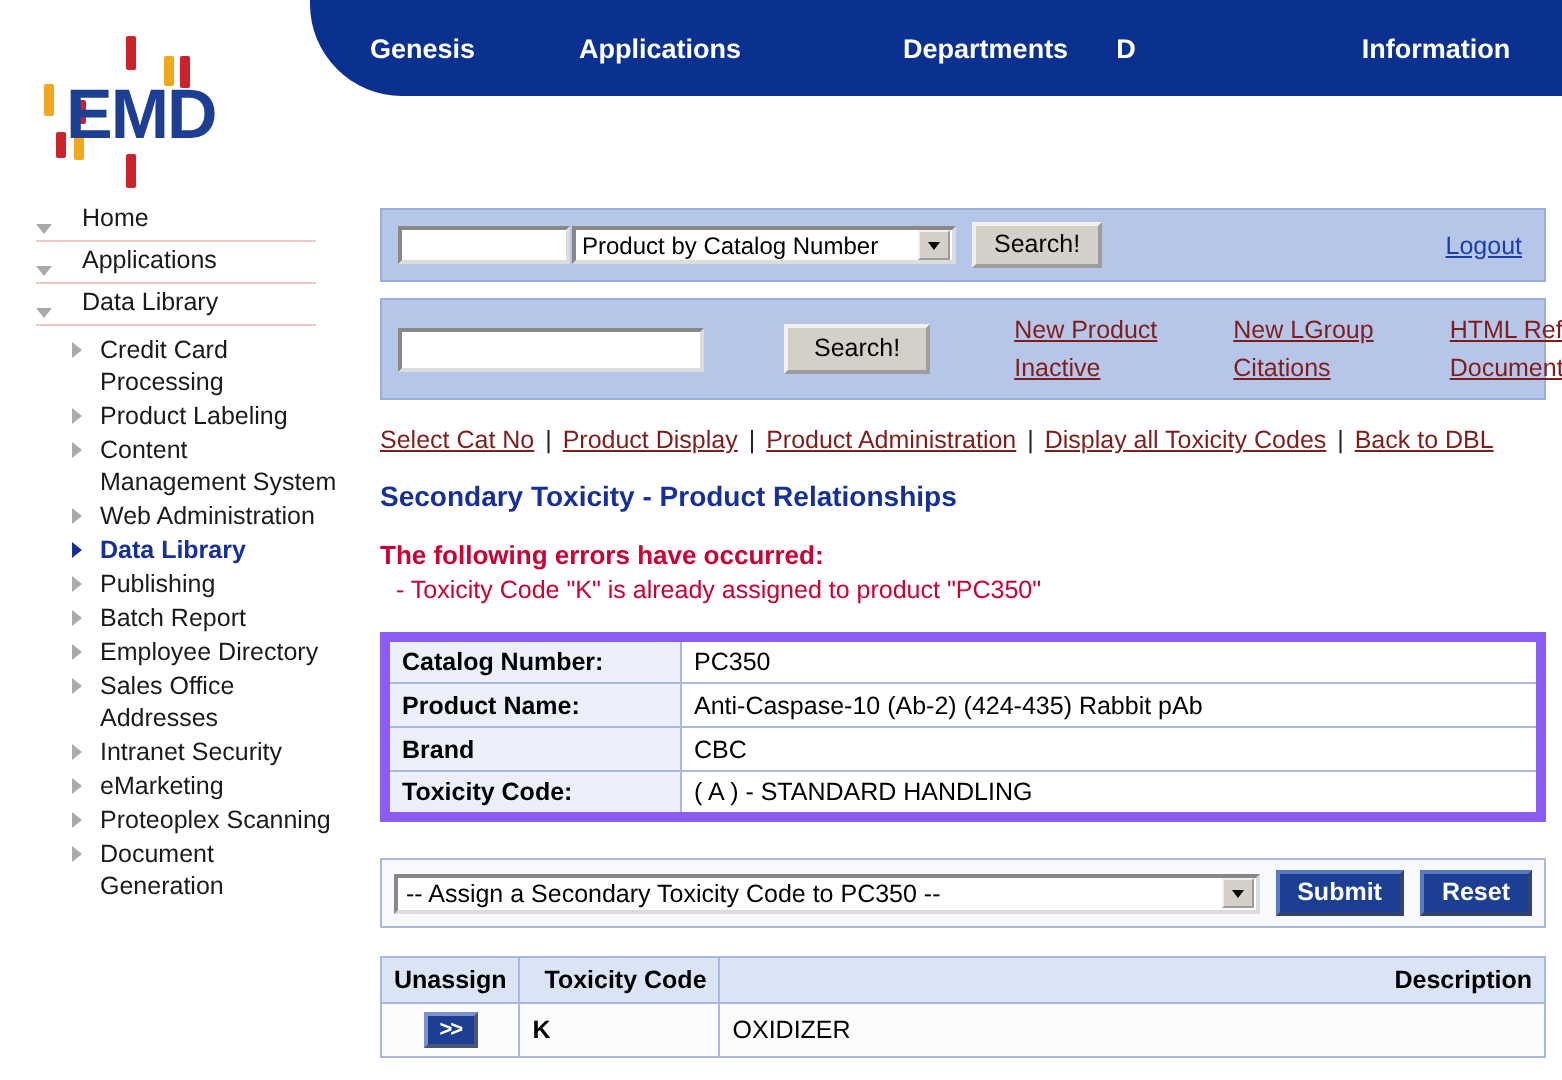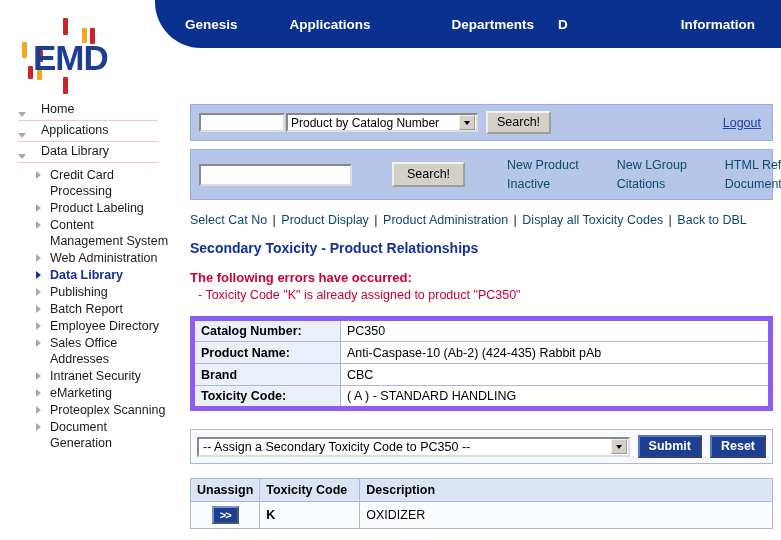--- a/index.html
+++ b/index.html
@@ -203,22 +203,23 @@
     cursor: pointer;
     padding-right: 3px;
     text-align: center;
   }
   .linkcol {
     display: flex;
     flex-direction: column;
     gap: 5px;
   }
   .bluelink {
-    color: #0c4a6e;
-    font-size: 12.5px;
+    color: #7f1d1d;
+    font-size: 12.5px;
+    text-decoration: underline;
     cursor: pointer;
     white-space: nowrap;
   }
 
   .navlinks {
     margin-top: 13px;
     font-size: 12.5px;
     color: #222;
     white-space: nowrap;
   }
@@ -303,21 +304,21 @@
     margin-top: 14px;
     border-collapse: collapse;
     width: 583px;
     border: 1px solid #aab8dd;
   }
   table.listtbl th {
     border: 1px solid #aab8dd;
     background: #dbe4f5;
     font-size: 12.5px;
     font-weight: bold;
-    text-align: left;
+    text-align: right;
     padding: 4px 6px;
     color: #000;
   }
   table.listtbl td {
     border: 1px solid #aab8dd;
     background: #fbfcfe;
     font-size: 12.5px;
     padding: 4px 6px;
     height: 26px;
     color: #000;

